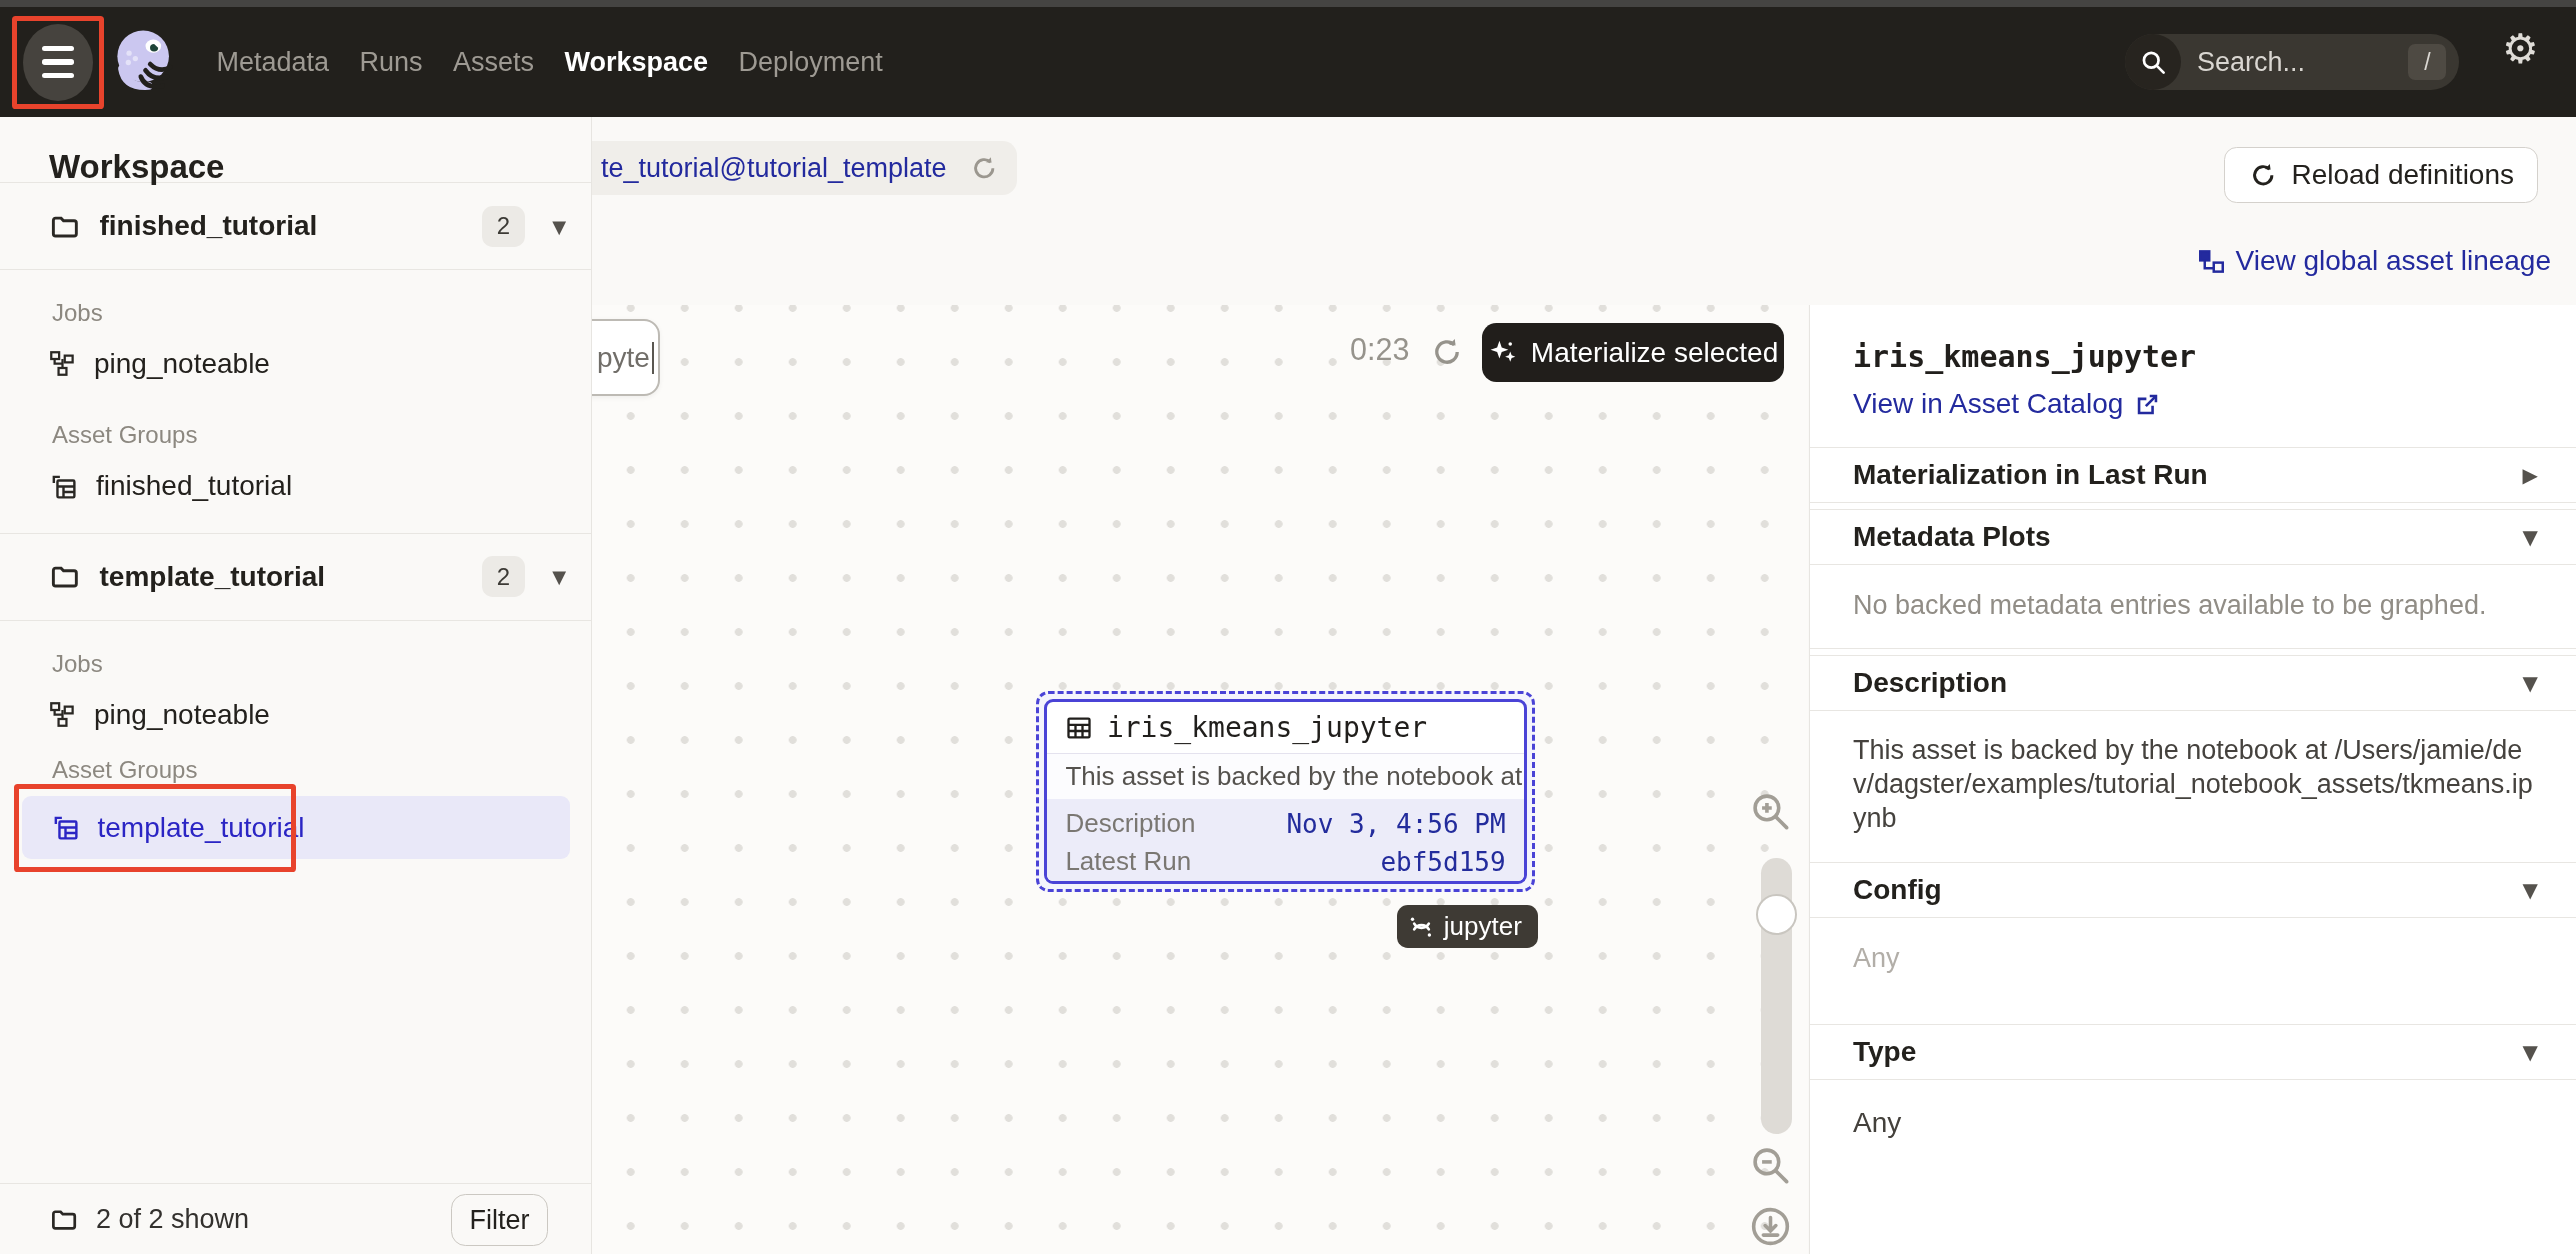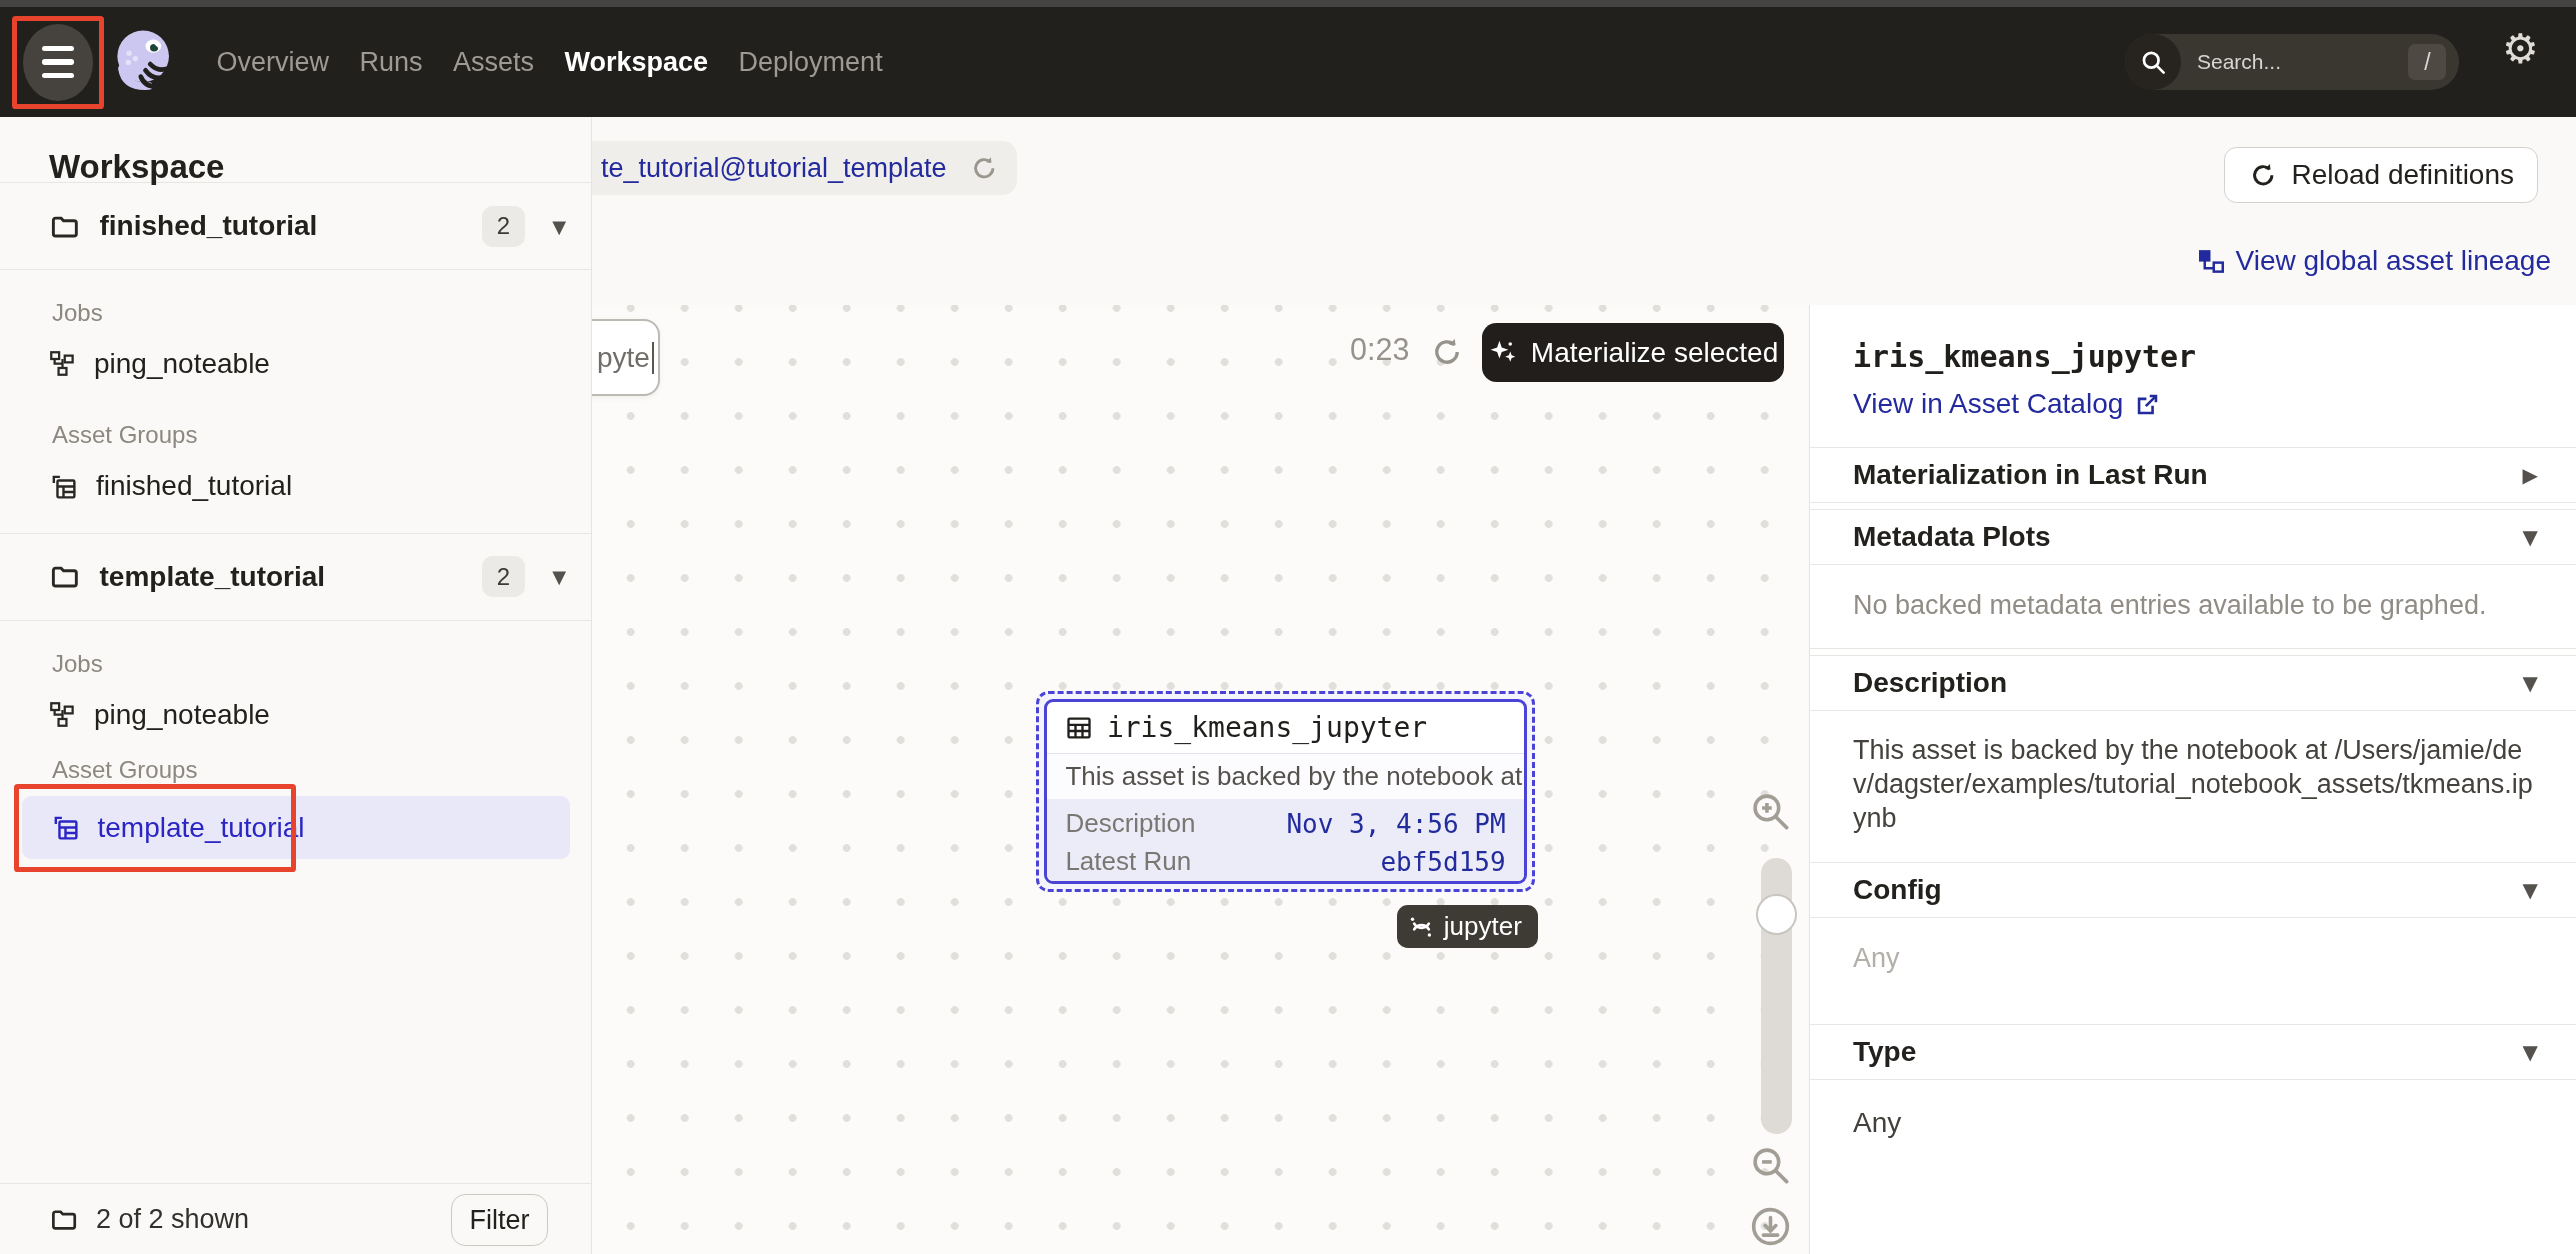--- a/index.html
+++ b/index.html
@@ -15,21 +15,21 @@
   .hamburger { width:70px; height:77px; border-radius:50%; background:#46433E; border:none; display:flex; flex-direction:column; align-items:center; justify-content:center; gap:8px; cursor:pointer; }
   .hamburger .bar { width:32px; height:5.4px; border-radius:2.7px; background:#FFFFFF; }
   .red-box { position:absolute; border:5.4px solid #E8432C; border-radius:3.6px; pointer-events:none; z-index:50; }
   .red-hamburger { left:-10.8px; top:-8px; width:92px; height:93px; }
   .logo { margin-left:14.4px; width:77px; height:77px; display:flex; align-items:center; justify-content:center; }
   .navlinks { display:flex; align-items:center; gap:30.5px; margin-left:32px; }
   .nav-item { font-size:27px; color:#9E9A93; text-decoration:none; cursor:pointer; }
   .nav-item.active { color:#FFFFFF; font-weight:700; }
   .search { position:absolute; left:2125px; top:27px; width:334px; height:56px; background:#3A3731; border-radius:30px; display:flex; align-items:center; cursor:text; }
   .search-circle { width:56px; height:56px; border-radius:50%; background:#27241F; display:flex; align-items:center; justify-content:center; flex:none; }
-  .search-ph { margin-left:16px; font-size:21px; color:#D9D6D1; flex:1; }
+  .search-ph { margin-left:16px; font-size:27px; color:#D9D6D1; flex:1; }
   .kbd { margin-right:12.6px; width:38px; height:36px; background:#4E4A43; color:#DBD8D3; border-radius:7.2px; font-size:23px; display:flex; align-items:center; justify-content:center; }
   .gear { position:absolute; left:2502px; top:18px; font-size:41px; color:#DFDCD7; font-family:"DejaVu Sans", sans-serif; cursor:pointer; }
 
   
   .sidebar { position:absolute; left:0; top:117px; width:592px; height:1138px; background:#FAF9F7; border-right:1.8px solid #E7E5E1; z-index:5; }
   .sb-title { padding:30.5px 0 0 49px; font-size:33px; font-weight:600; color:#23211D; height:65px; }
   .hline { border-top:1.8px solid #E8E6E2; }
   .repo-row { height:86px; display:flex; align-items:center; padding:0 25px 0 49px; gap:20px; cursor:pointer; }
   .repo-name { font-size:28px; font-weight:600; color:#23211D; flex:1; }
   .count-badge { width:43px; height:41px; background:#ECEAE6; border-radius:10.8px; display:flex; align-items:center; justify-content:center; font-size:24px; color:#3C3A35; }
@@ -125,21 +125,21 @@
         <path d="M24 29 q5 7 14 4" stroke="#22201C" stroke-width="3" fill="none" stroke-linecap="round"></path>
         <path d="M27 25 q6 6 13 2" stroke="#22201C" stroke-width="3" fill="none" stroke-linecap="round"></path>
         <ellipse cx="29" cy="13.5" rx="5" ry="4.2" fill="#FFFFFF"></ellipse>
         <path d="M29.5 12.2 a2.6 2.4 0 1 0 2.6 2.4 z" fill="#1E4438"></path>
         <circle cx="13.5" cy="18" r="1.7" fill="#E4E2F8"></circle>
         <circle cx="17.5" cy="21.5" r="1.7" fill="#E4E2F8"></circle>
         <circle cx="13" cy="24" r="1.7" fill="#E4E2F8"></circle>
       </svg>
     </div>
     <nav class="navlinks">
-      <a class="nav-item">Overview</a>
+      <a class="nav-item">Metadata</a>
       <a class="nav-item">Runs</a>
       <a class="nav-item">Assets</a>
       <a class="nav-item active">Workspace</a>
       <a class="nav-item">Deployment</a>
     </nav>
     <div class="search">
       <span class="search-circle">
         <svg width="27" height="27" viewBox="0 0 24 24">
             <circle cx="10" cy="10" r="6.5" stroke="#FFFFFF" stroke-width="2.4" fill="none"></circle>
             <path d="M15 15 L21 21" stroke="#FFFFFF" stroke-width="2.4" stroke-linecap="round"></path>

